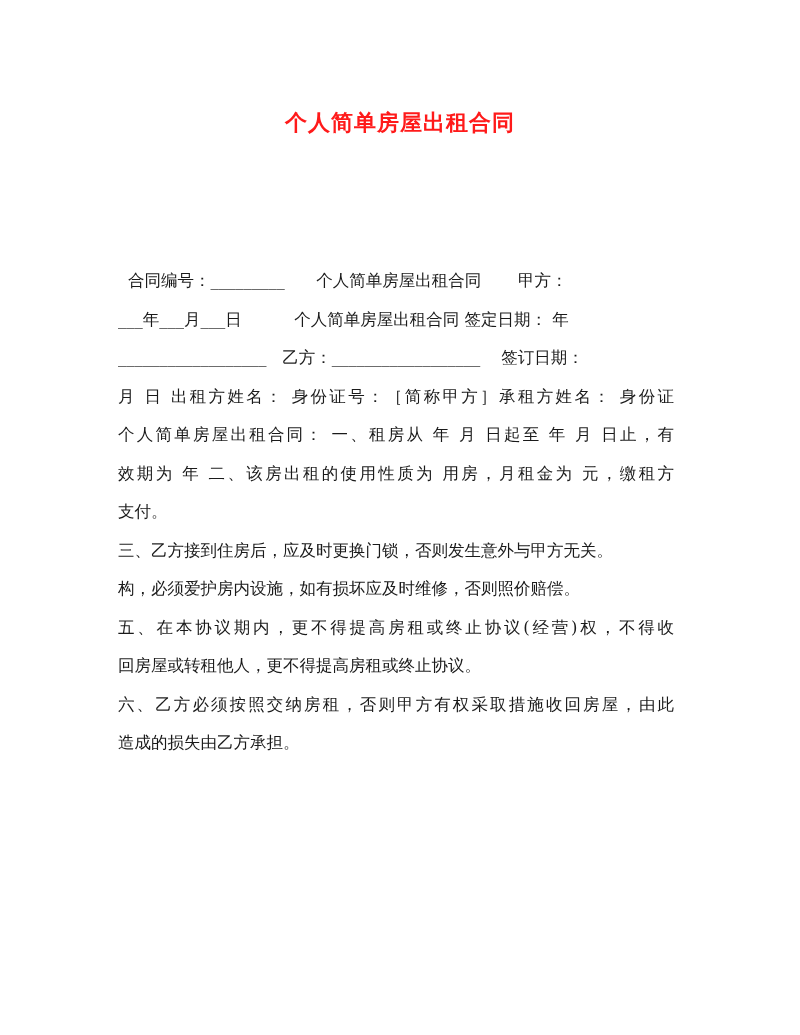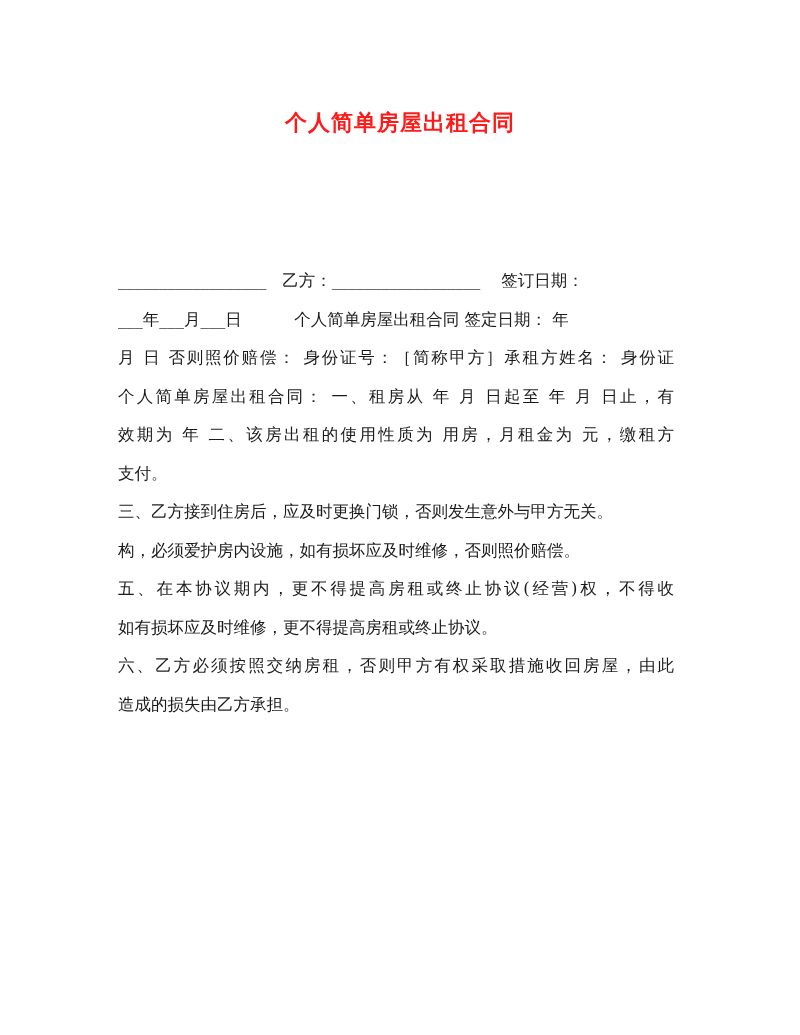--- a/index.html
+++ b/index.html
@@ -54,26 +54,27 @@
       padding-left: 10px;
     }
   </style>
 </head>
 <body>
 
 <div class="page">
   <div class="title">个人简单房屋出租合同</div>
 
   <div class="body-text">
+    <span class="line last indent">合同编号：_________      个人简单房屋出租合同       甲方：</span>
+    <span class="line last">___年___月___日          个人简单房屋出租合同 签定日期： 年</span>
     <span class="line last">__________________   乙方：__________________    签订日期：</span>
-    <span class="line last">___年___月___日          个人简单房屋出租合同 签定日期： 年</span>
-    <span class="line">月 日 否则照价赔偿： 身份证号：［简称甲方］承租方姓名： 身份证</span>
+    <span class="line">月 日 出租方姓名： 身份证号：［简称甲方］承租方姓名： 身份证</span>
     <span class="line">个人简单房屋出租合同： 一、租房从 年 月 日起至 年 月 日止，有</span>
     <span class="line">效期为 年 二、该房出租的使用性质为 用房，月租金为 元，缴租方</span>
     <span class="line last">支付。</span>
     <span class="line last">三、乙方接到住房后，应及时更换门锁，否则发生意外与甲方无关。</span>
     <span class="line last">构，必须爱护房内设施，如有损坏应及时维修，否则照价赔偿。</span>
     <span class="line">五、在本协议期内，更不得提高房租或终止协议(经营)权，不得收</span>
-    <span class="line last">如有损坏应及时维修，更不得提高房租或终止协议。</span>
+    <span class="line last">回房屋或转租他人，更不得提高房租或终止协议。</span>
     <span class="line">六、乙方必须按照交纳房租，否则甲方有权采取措施收回房屋，由此</span>
     <span class="line last">造成的损失由乙方承担。</span>
   </div>
 </div>
 
 </body></html>

